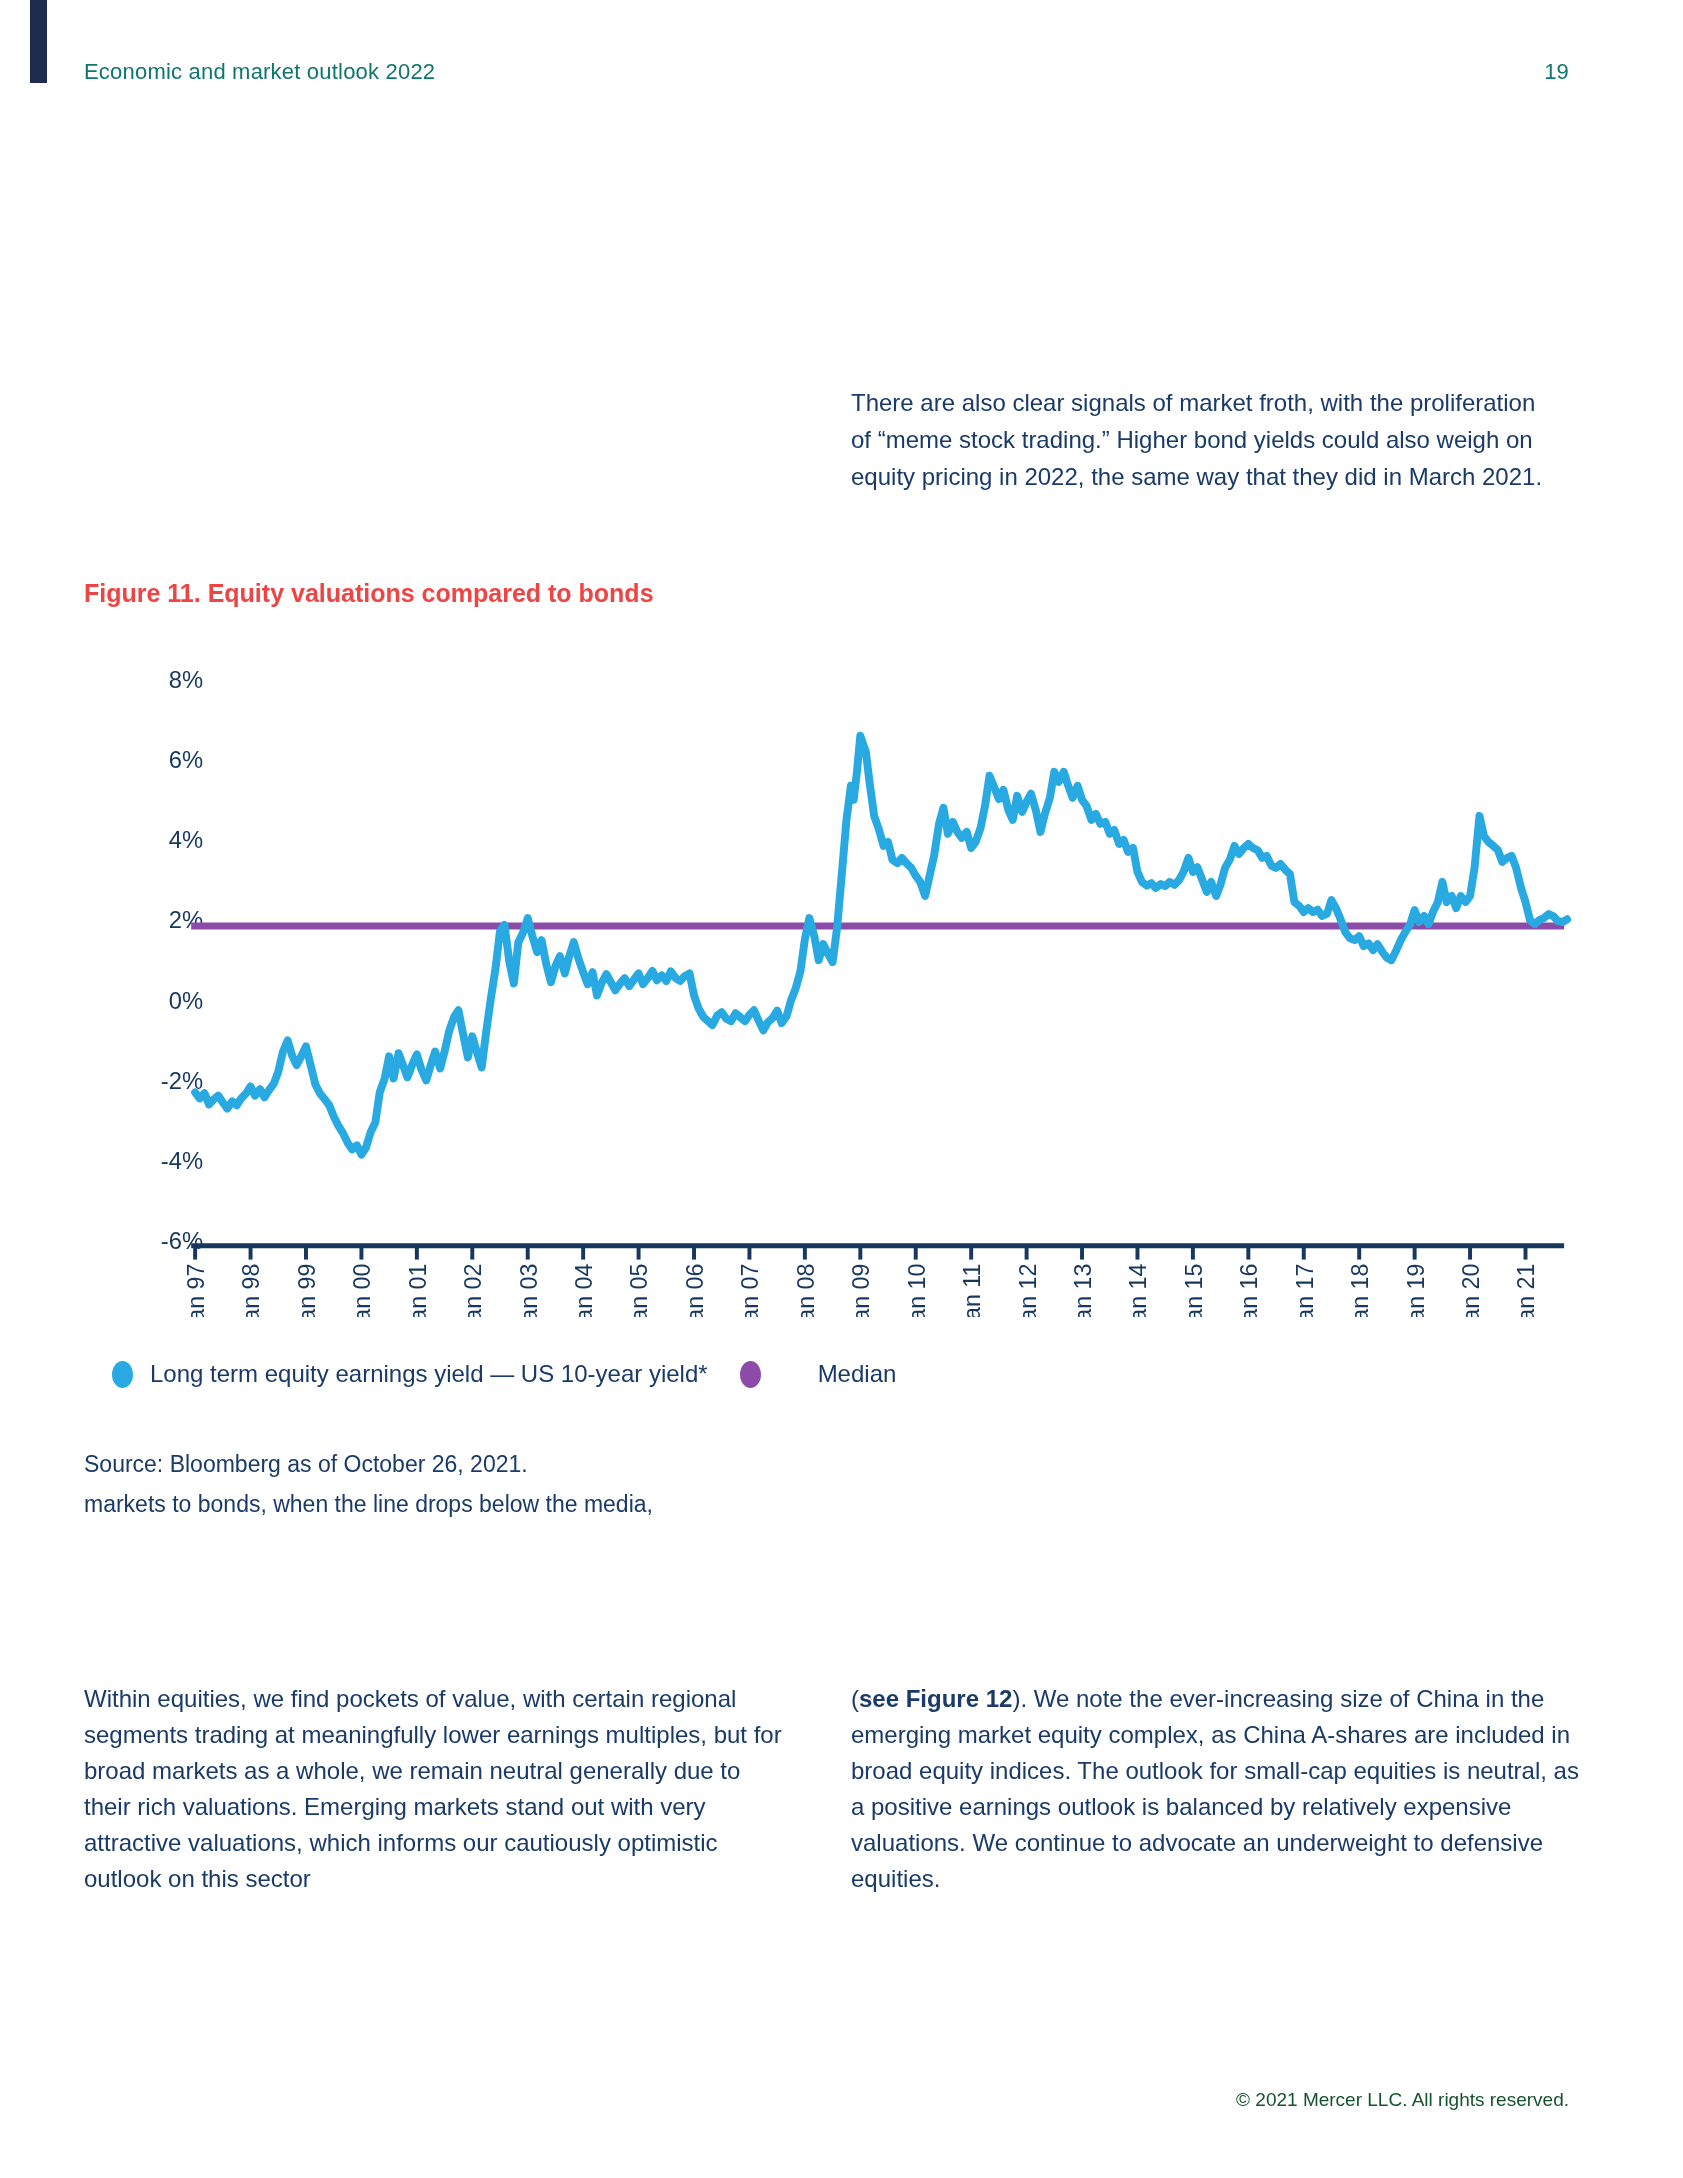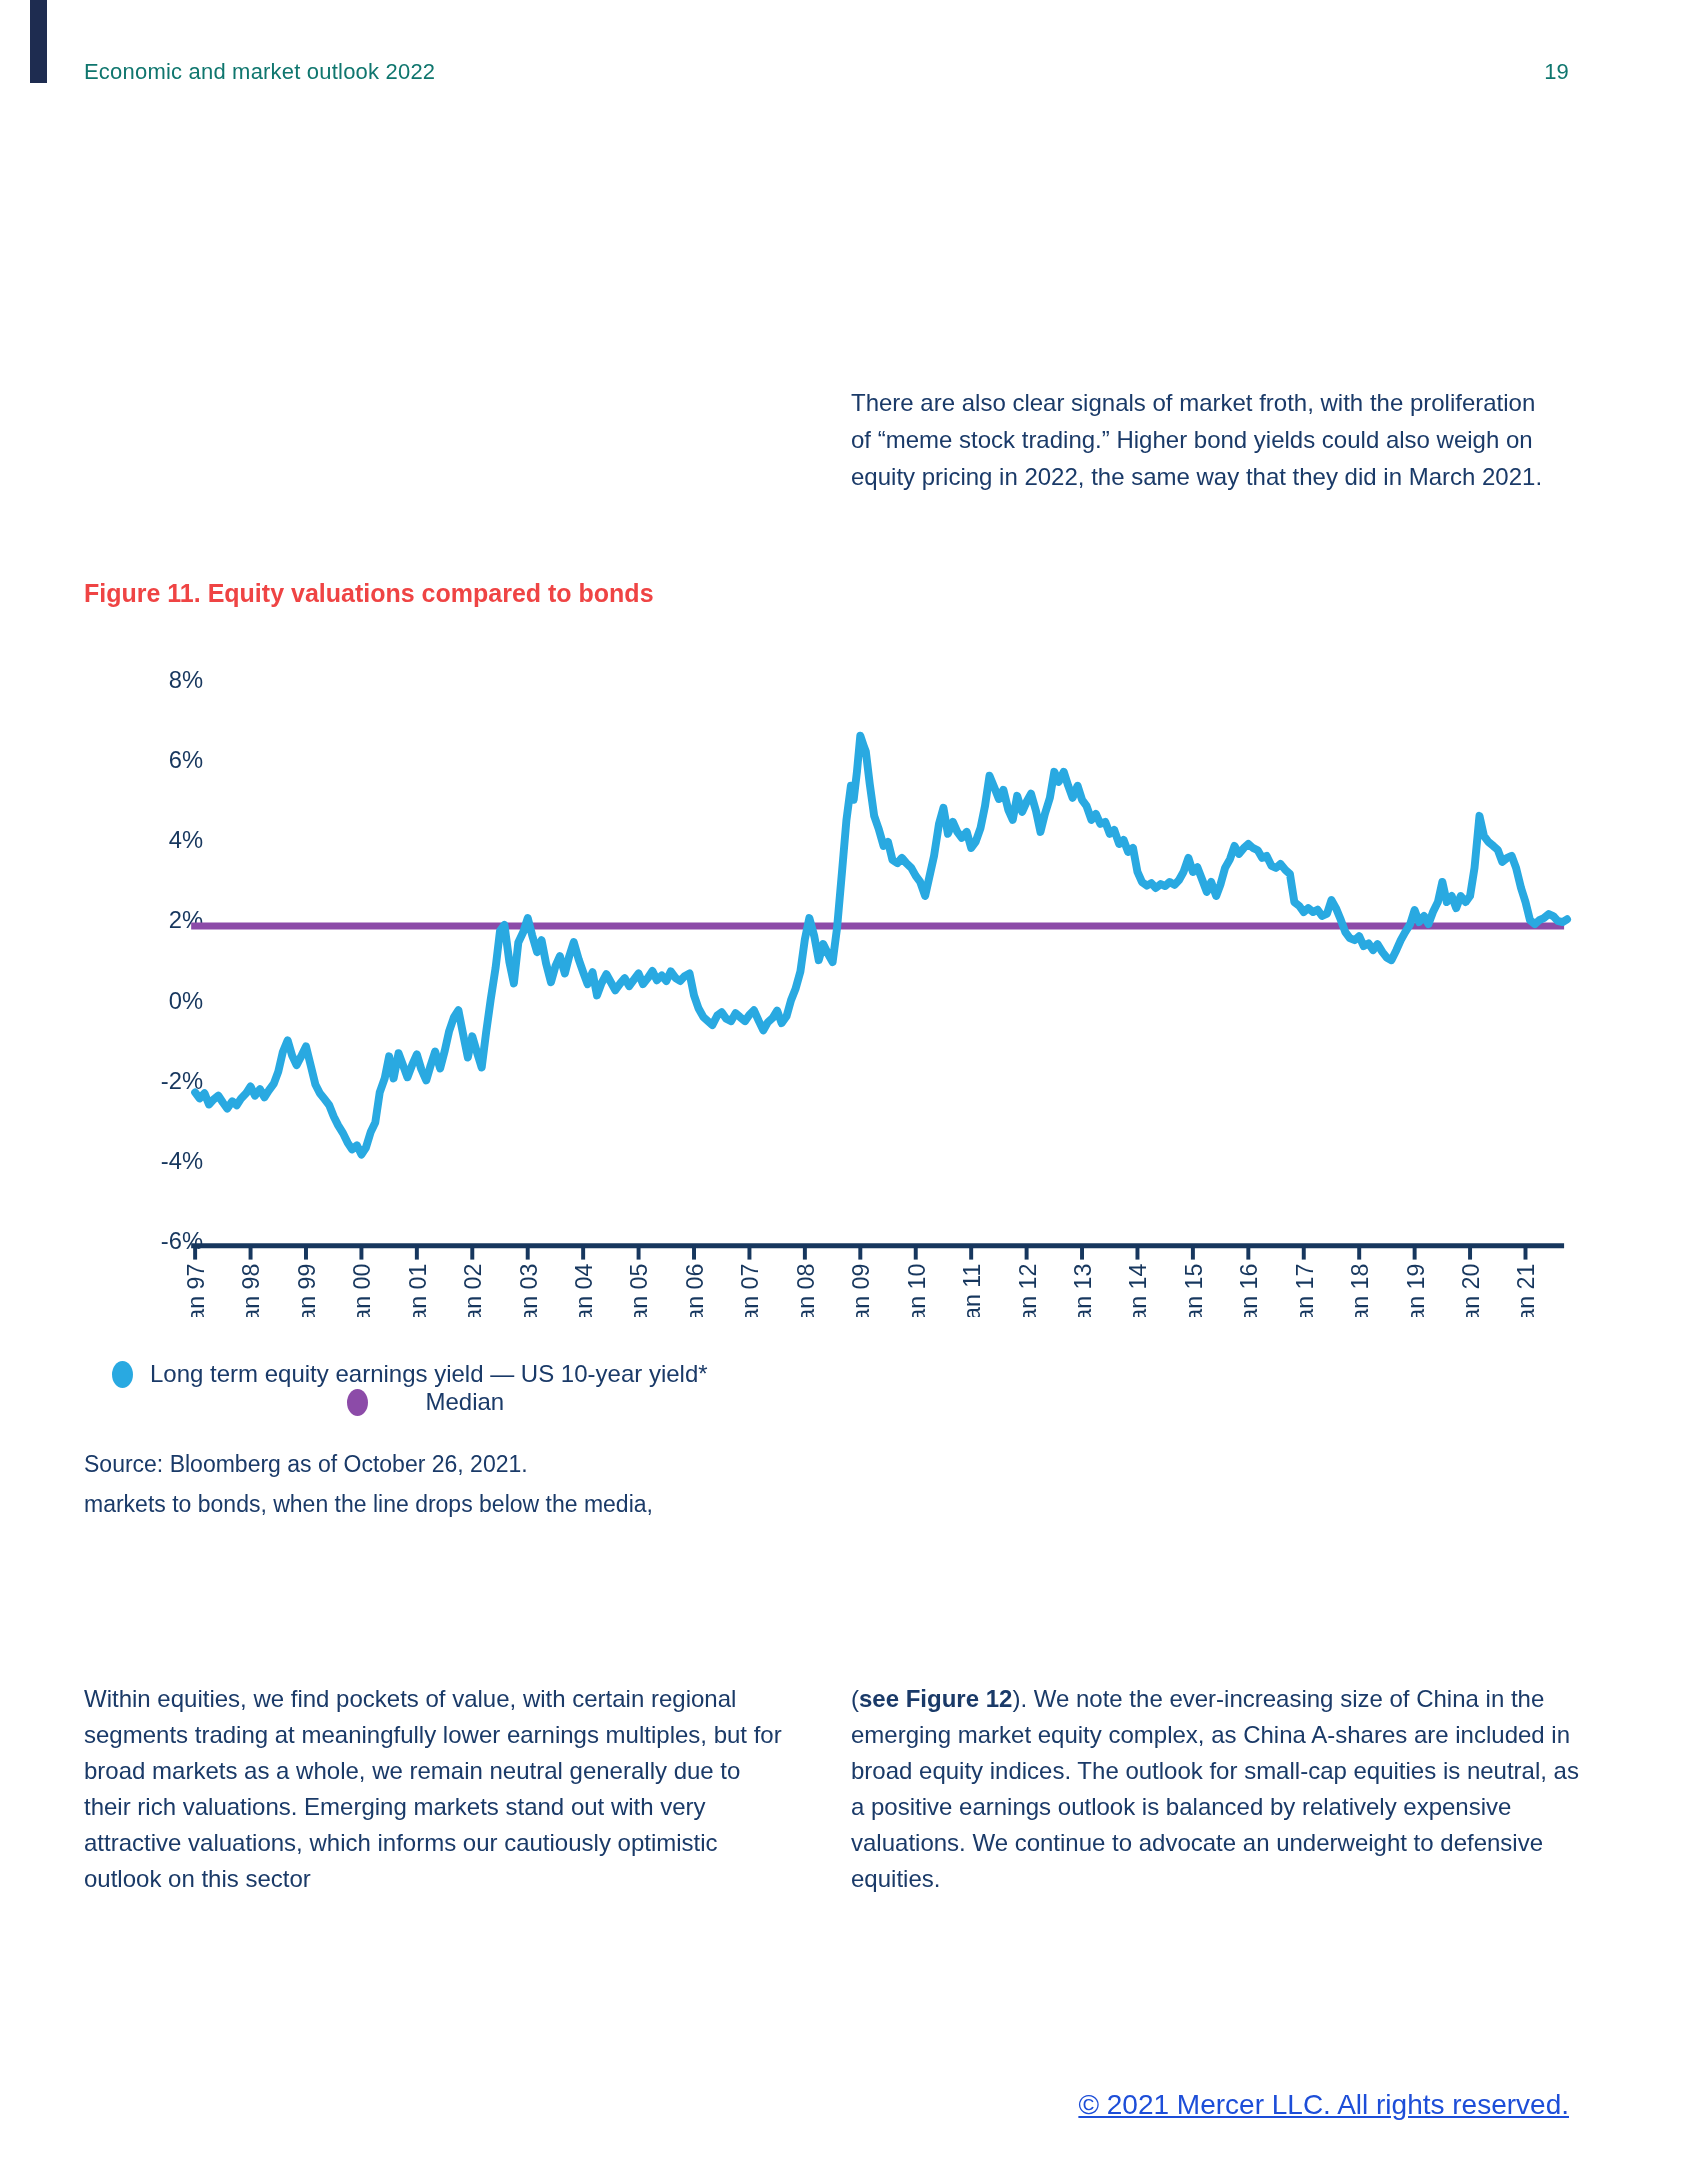--- a/index.html
+++ b/index.html
@@ -15,27 +15,27 @@
   }
   .para{position:absolute;font-size:24px;line-height:37px;color:#1A3A68;}
   .intro-left{left:84px;top:384px;width:701px;}
   .intro-right{left:851px;top:384px;width:705px;}
   .body-left{left:84px;top:1681px;width:703px;font-size:24px;line-height:36px;}
   .body-right{left:851px;top:1681px;width:729px;font-size:24px;line-height:36px;}
   .para b{font-weight:bold;}
   .fig-title{position:absolute;left:84px;top:579px;margin:0;font-size:25px;font-weight:bold;color:#ef4444;}
   #chart{position:absolute;left:0;top:634px;width:1683px;height:683px;}
   #chart text{font-family:"Liberation Sans","DejaVu Sans",sans-serif;}
-  .legend{position:absolute;left:112px;top:1360px;display:flex;align-items:center;font-size:24px;color:#1A3A68;flex-direction:column;}
+  .legend{position:absolute;left:112px;top:1360px;display:flex;align-items:center;font-size:24px;color:#1A3A68;}
   .legend .dot{display:inline-block;width:21px;height:27px;border-radius:50%;margin-right:17px;flex:none;}
   .legend .item{display:flex;align-items:center;}
   .legend .item + .item{margin-left:32px;gap:40px;}
   .source{position:absolute;left:84px;top:1451px;font-size:23px;color:#1A3A68;}
   .footnote{position:absolute;left:84px;top:1489px;font-size:23px;line-height:31px;color:#1A3A68;}
-  .footer-row{position:absolute;right:114px;top:2089px;font-size:28px;color:#1d4ed8;text-decoration:underline;}
+  .footer-row{position:absolute;right:114px;top:2089px;font-size:19px;color:#14532d;}
 </style>
 </head>
 <body>
 
 <div class="page">
 
   <div class="corner-bar"></div>
 
   <div class="header-row">
     <span>Economic and market outlook 2022</span>

